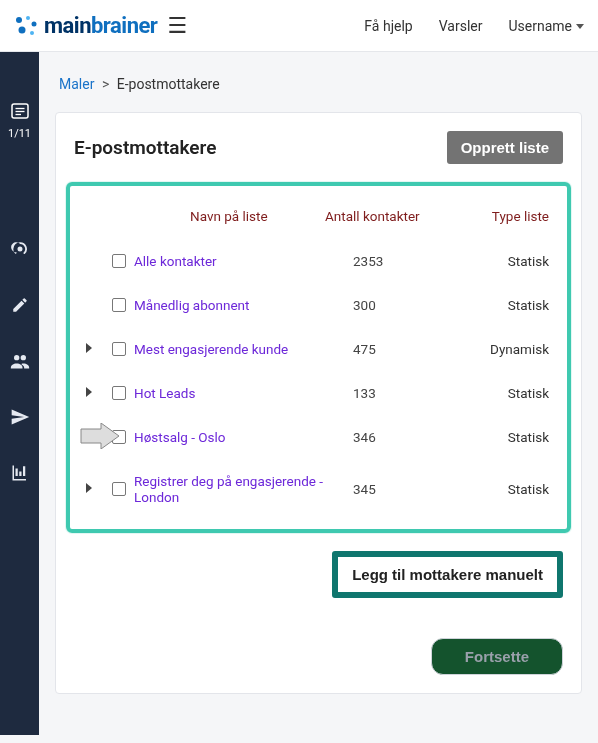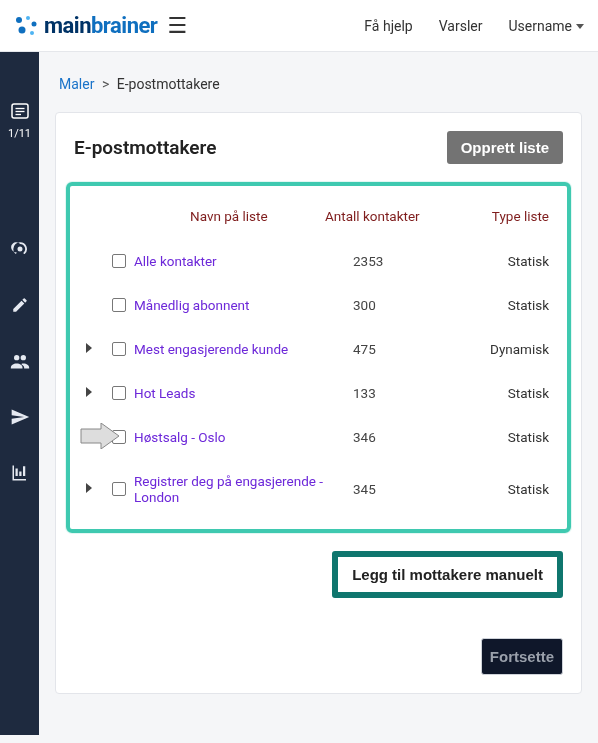--- a/index.html
+++ b/index.html
@@ -190,27 +190,27 @@
     color: #222;
     padding: 9px 14px;
     font-size: 15px;
     font-weight: 600;
     border-radius: 3px;
     cursor: pointer;
   }
   .btn-ghost {
     margin-top: 40px;
     float: right;
-    background: #0f172a;
+    background: #14532d;
     border: 1px solid #cfd3da;
     color: #9aa0ab;
-    padding: 9px 8px;
+    padding: 9px 33px;
     font-size: 15px;
     font-weight: 600;
-    border-radius: 3px;
+    border-radius: 12px;
     cursor: default;
   }
 </style>
 </head>
 <body>
 
 <div class="topbar">
   <div class="logo">
     <svg class="logo-dots" viewBox="0 0 26 24">
       <circle cx="5" cy="6" r="3" fill="#0f6fbf"></circle>

